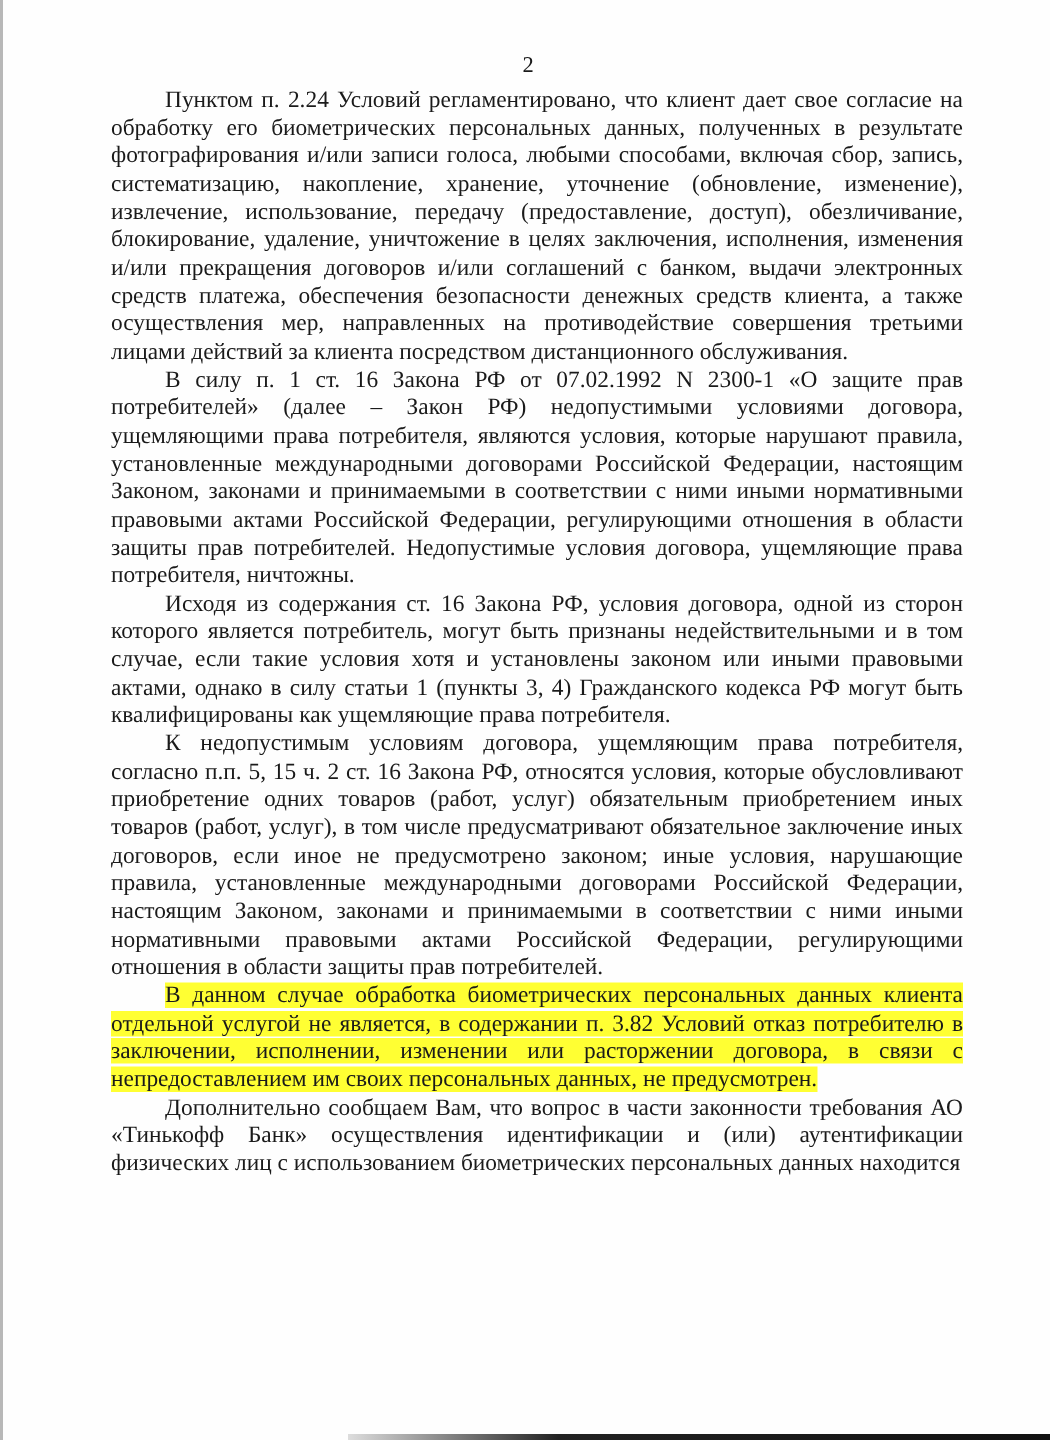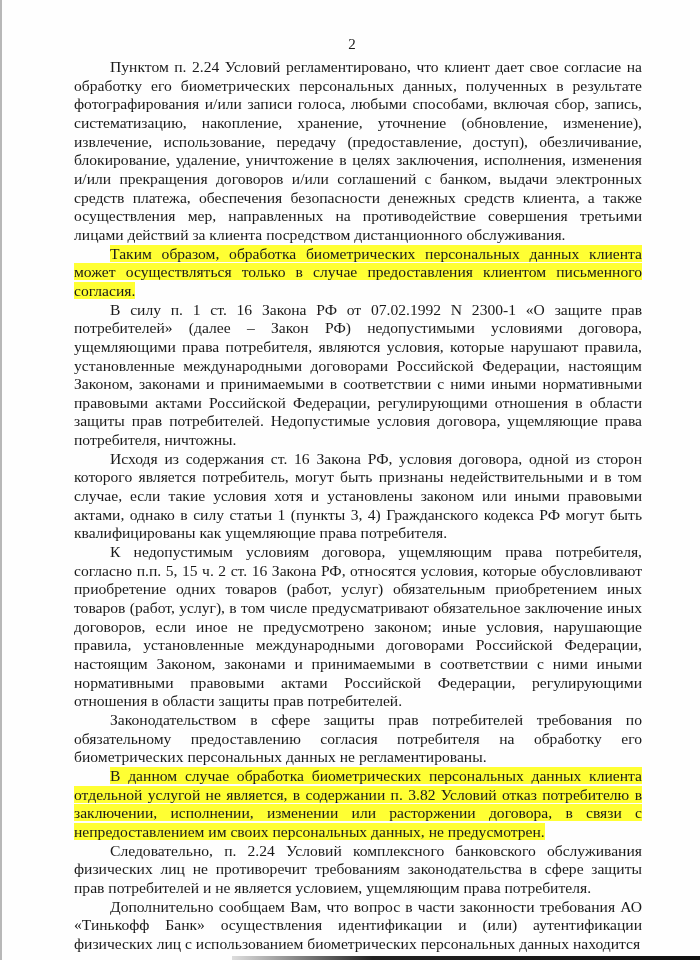--- a/index.html
+++ b/index.html
@@ -35,24 +35,21 @@
   .hl { background: #ffff33; }
 </style>
 </head>
 <body>
 
 <div class="page">
   <div class="page-number">2</div>
 
   <div class="body">
     <p class="para"><span>Пунктом п. 2.24 Условий регламентировано, что клиент дает свое согласие на обработку его биометрических персональных данных, полученных в результате фотографирования и/или записи голоса, любыми способами, включая сбор, запись, систематизацию, накопление, хранение, уточнение (обновление, изменение), извлечение, использование, передачу (предоставление, доступ), обезличивание, блокирование, удаление, уничтожение в целях заключения, исполнения, изменения и/или прекращения договоров и/или соглашений с банком, выдачи электронных средств платежа, обеспечения безопасности денежных средств клиента, а также осуществления мер, направленных на противодействие совершения третьими лицами действий за клиента посредством дистанционного обслуживания.</span></p>
-    <p class="para"><span class="hl">Таким образом, обработка биометрических персональных данных клиента может осуществляться только в случае предоставления клиентом письменного согласия.</span></p>
     <p class="para"><span>В силу п. 1 ст. 16 Закона РФ от 07.02.1992 N 2300-1 «О защите прав потребителей» (далее – Закон РФ) недопустимыми условиями договора, ущемляющими права потребителя, являются условия, которые нарушают правила, установленные международными договорами Российской Федерации, настоящим Законом, законами и принимаемыми в соответствии с ними иными нормативными правовыми актами Российской Федерации, регулирующими отношения в области защиты прав потребителей. Недопустимые условия договора, ущемляющие права потребителя, ничтожны.</span></p>
     <p class="para"><span>Исходя из содержания ст. 16 Закона РФ, условия договора, одной из сторон которого является потребитель, могут быть признаны недействительными и в том случае, если такие условия хотя и установлены законом или иными правовыми актами, однако в силу статьи 1 (пункты 3, 4) Гражданского кодекса РФ могут быть квалифицированы как ущемляющие права потребителя.</span></p>
     <p class="para"><span>К недопустимым условиям договора, ущемляющим права потребителя, согласно п.п. 5, 15 ч. 2 ст. 16 Закона РФ, относятся условия, которые обусловливают приобретение одних товаров (работ, услуг) обязательным приобретением иных товаров (работ, услуг), в том числе предусматривают обязательное заключение иных договоров, если иное не предусмотрено законом; иные условия, нарушающие правила, установленные международными договорами Российской Федерации, настоящим Законом, законами и принимаемыми в соответствии с ними иными нормативными правовыми актами Российской Федерации, регулирующими отношения в области защиты прав потребителей.</span></p>
-    <p class="para"><span>Законодательством в сфере защиты прав потребителей требования по обязательному предоставлению согласия потребителя на обработку его биометрических персональных данных не регламентированы.</span></p>
     <p class="para"><span class="hl">В данном случае обработка биометрических персональных данных клиента отдельной услугой не является, в содержании п. 3.82 Условий отказ потребителю в заключении, исполнении, изменении или расторжении договора, в связи с непредоставлением им своих персональных данных, не предусмотрен.</span></p>
-    <p class="para"><span>Следовательно, п. 2.24 Условий комплексного банковского обслуживания физических лиц не противоречит требованиям законодательства в сфере защиты прав потребителей и не является условием, ущемляющим права потребителя.</span></p>
     <p class="para"><span>Дополнительно сообщаем Вам, что вопрос в части законности требования АО «Тинькофф Банк» осуществления идентификации и (или) аутентификации физических лиц с использованием биометрических персональных данных находится</span></p>
   </div>
 
   <div class="bottom-shadow"></div>
 </div>
 
 </body></html>

